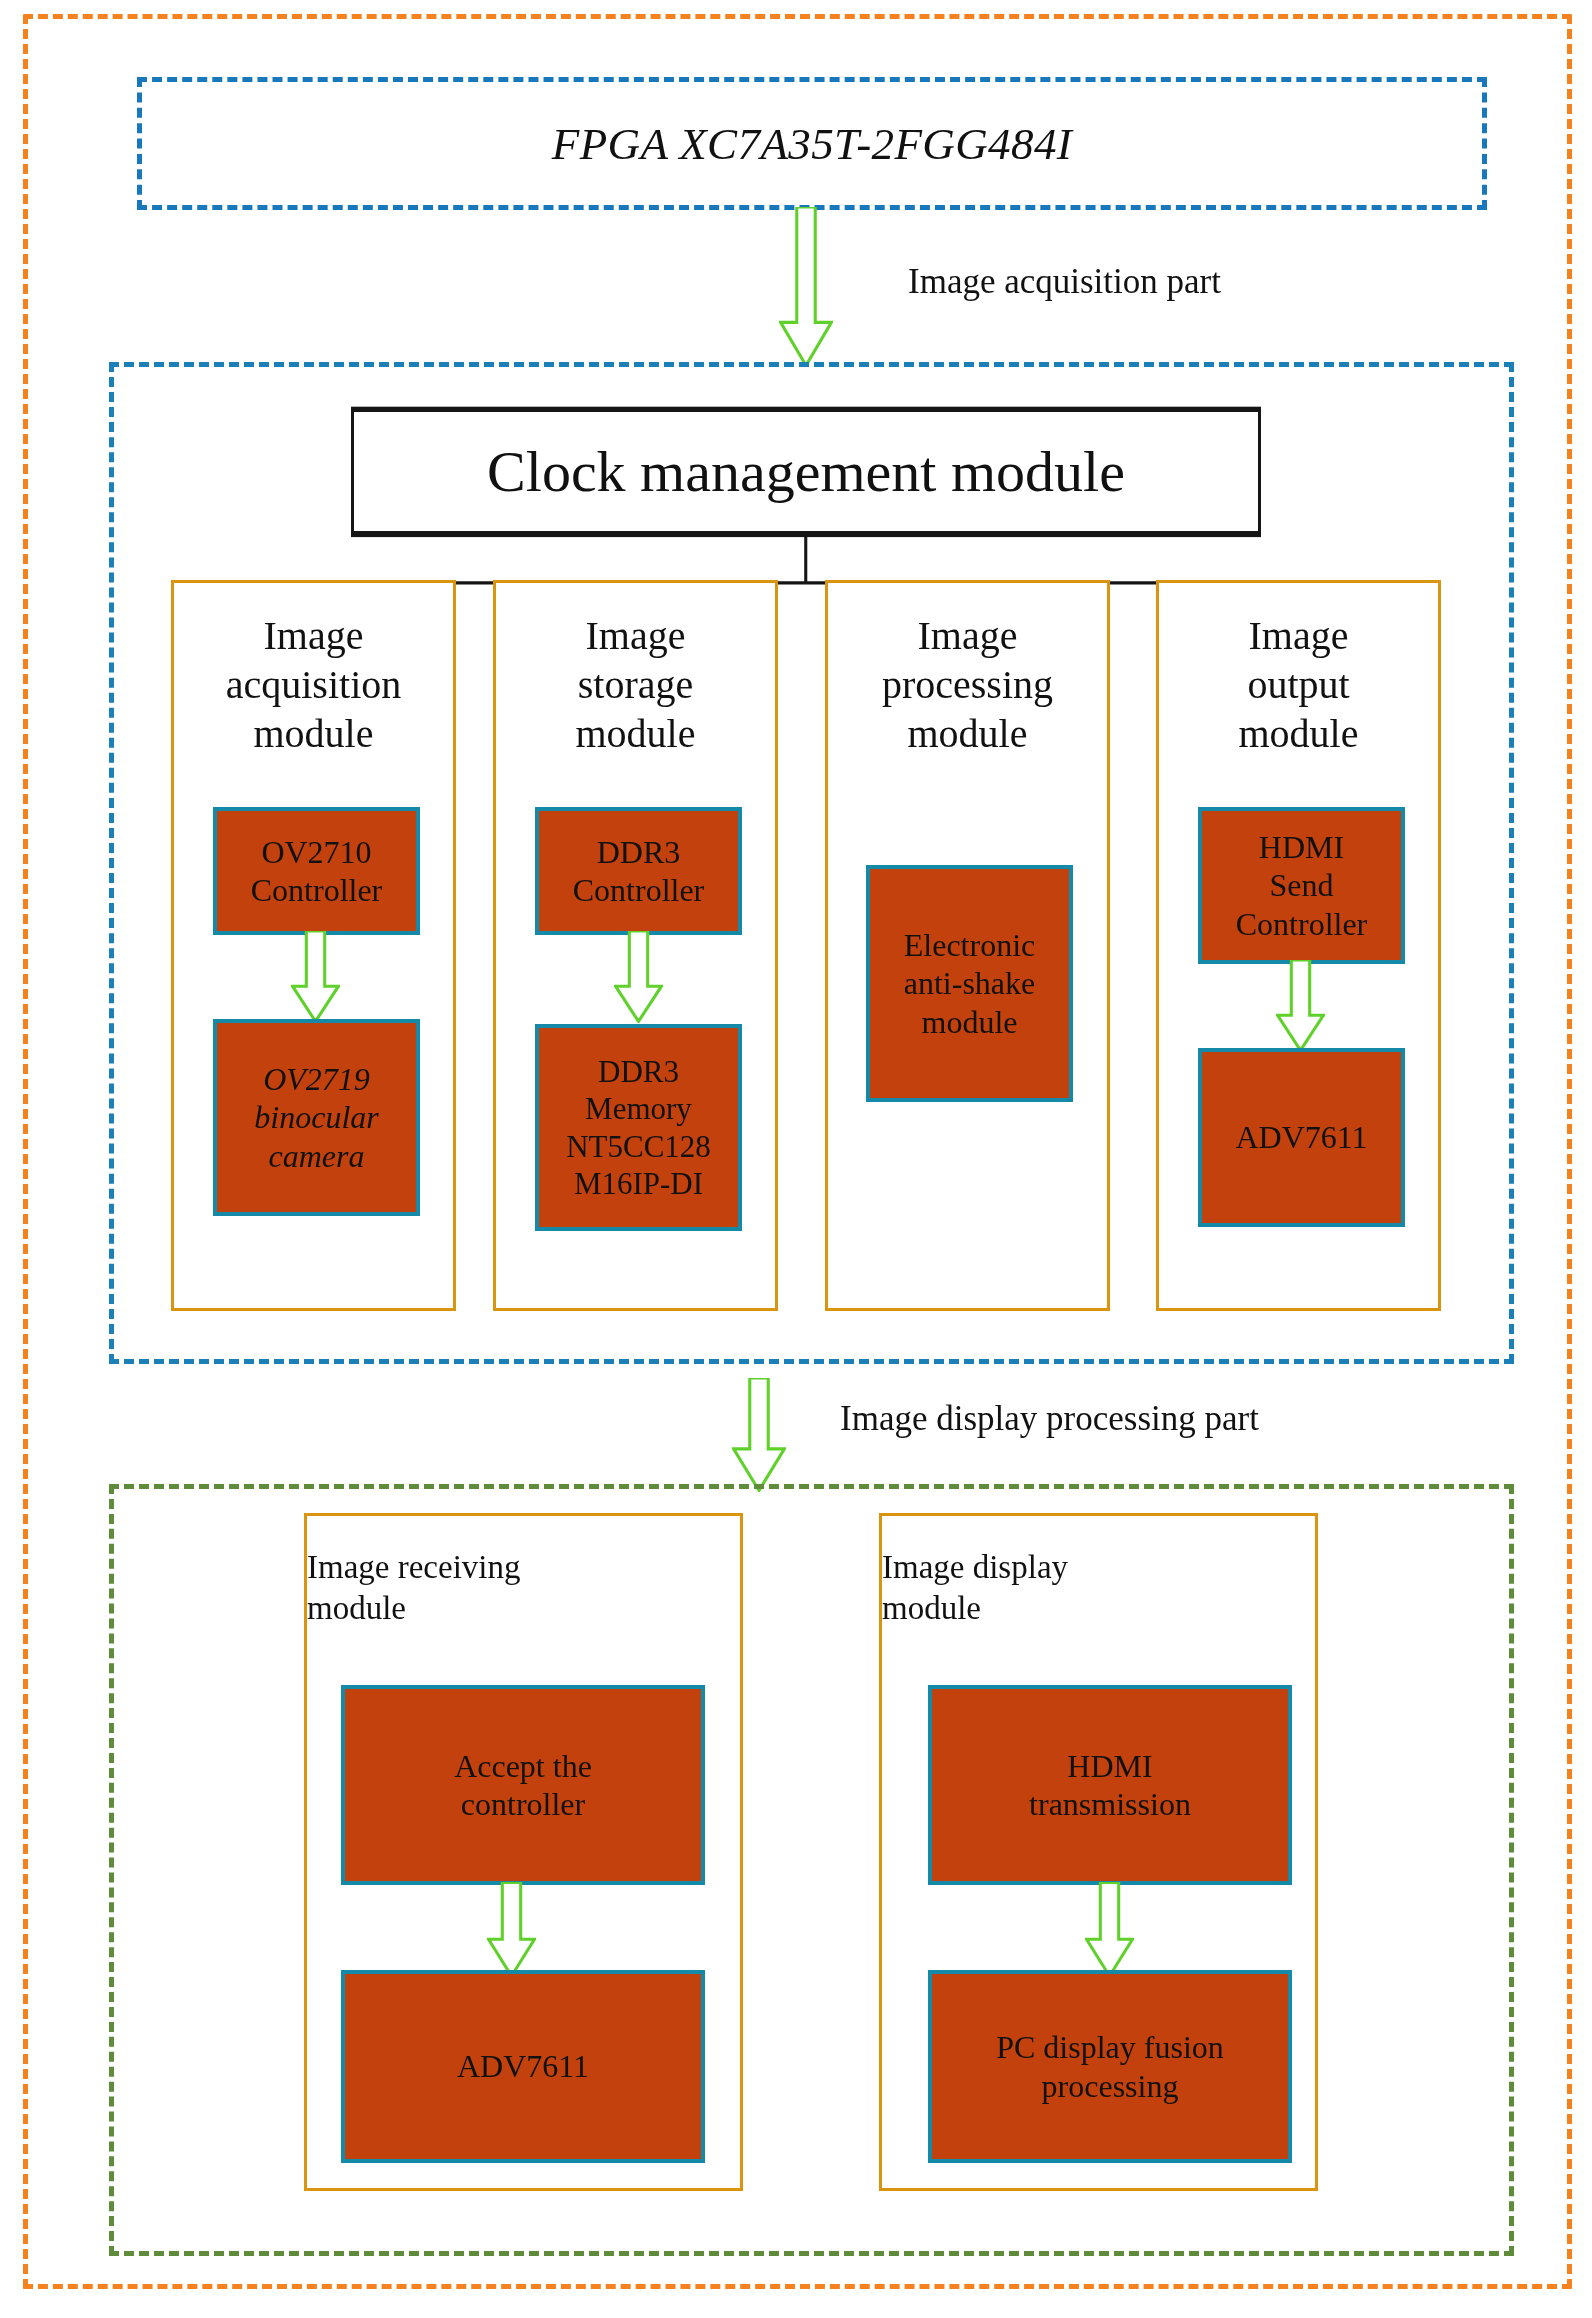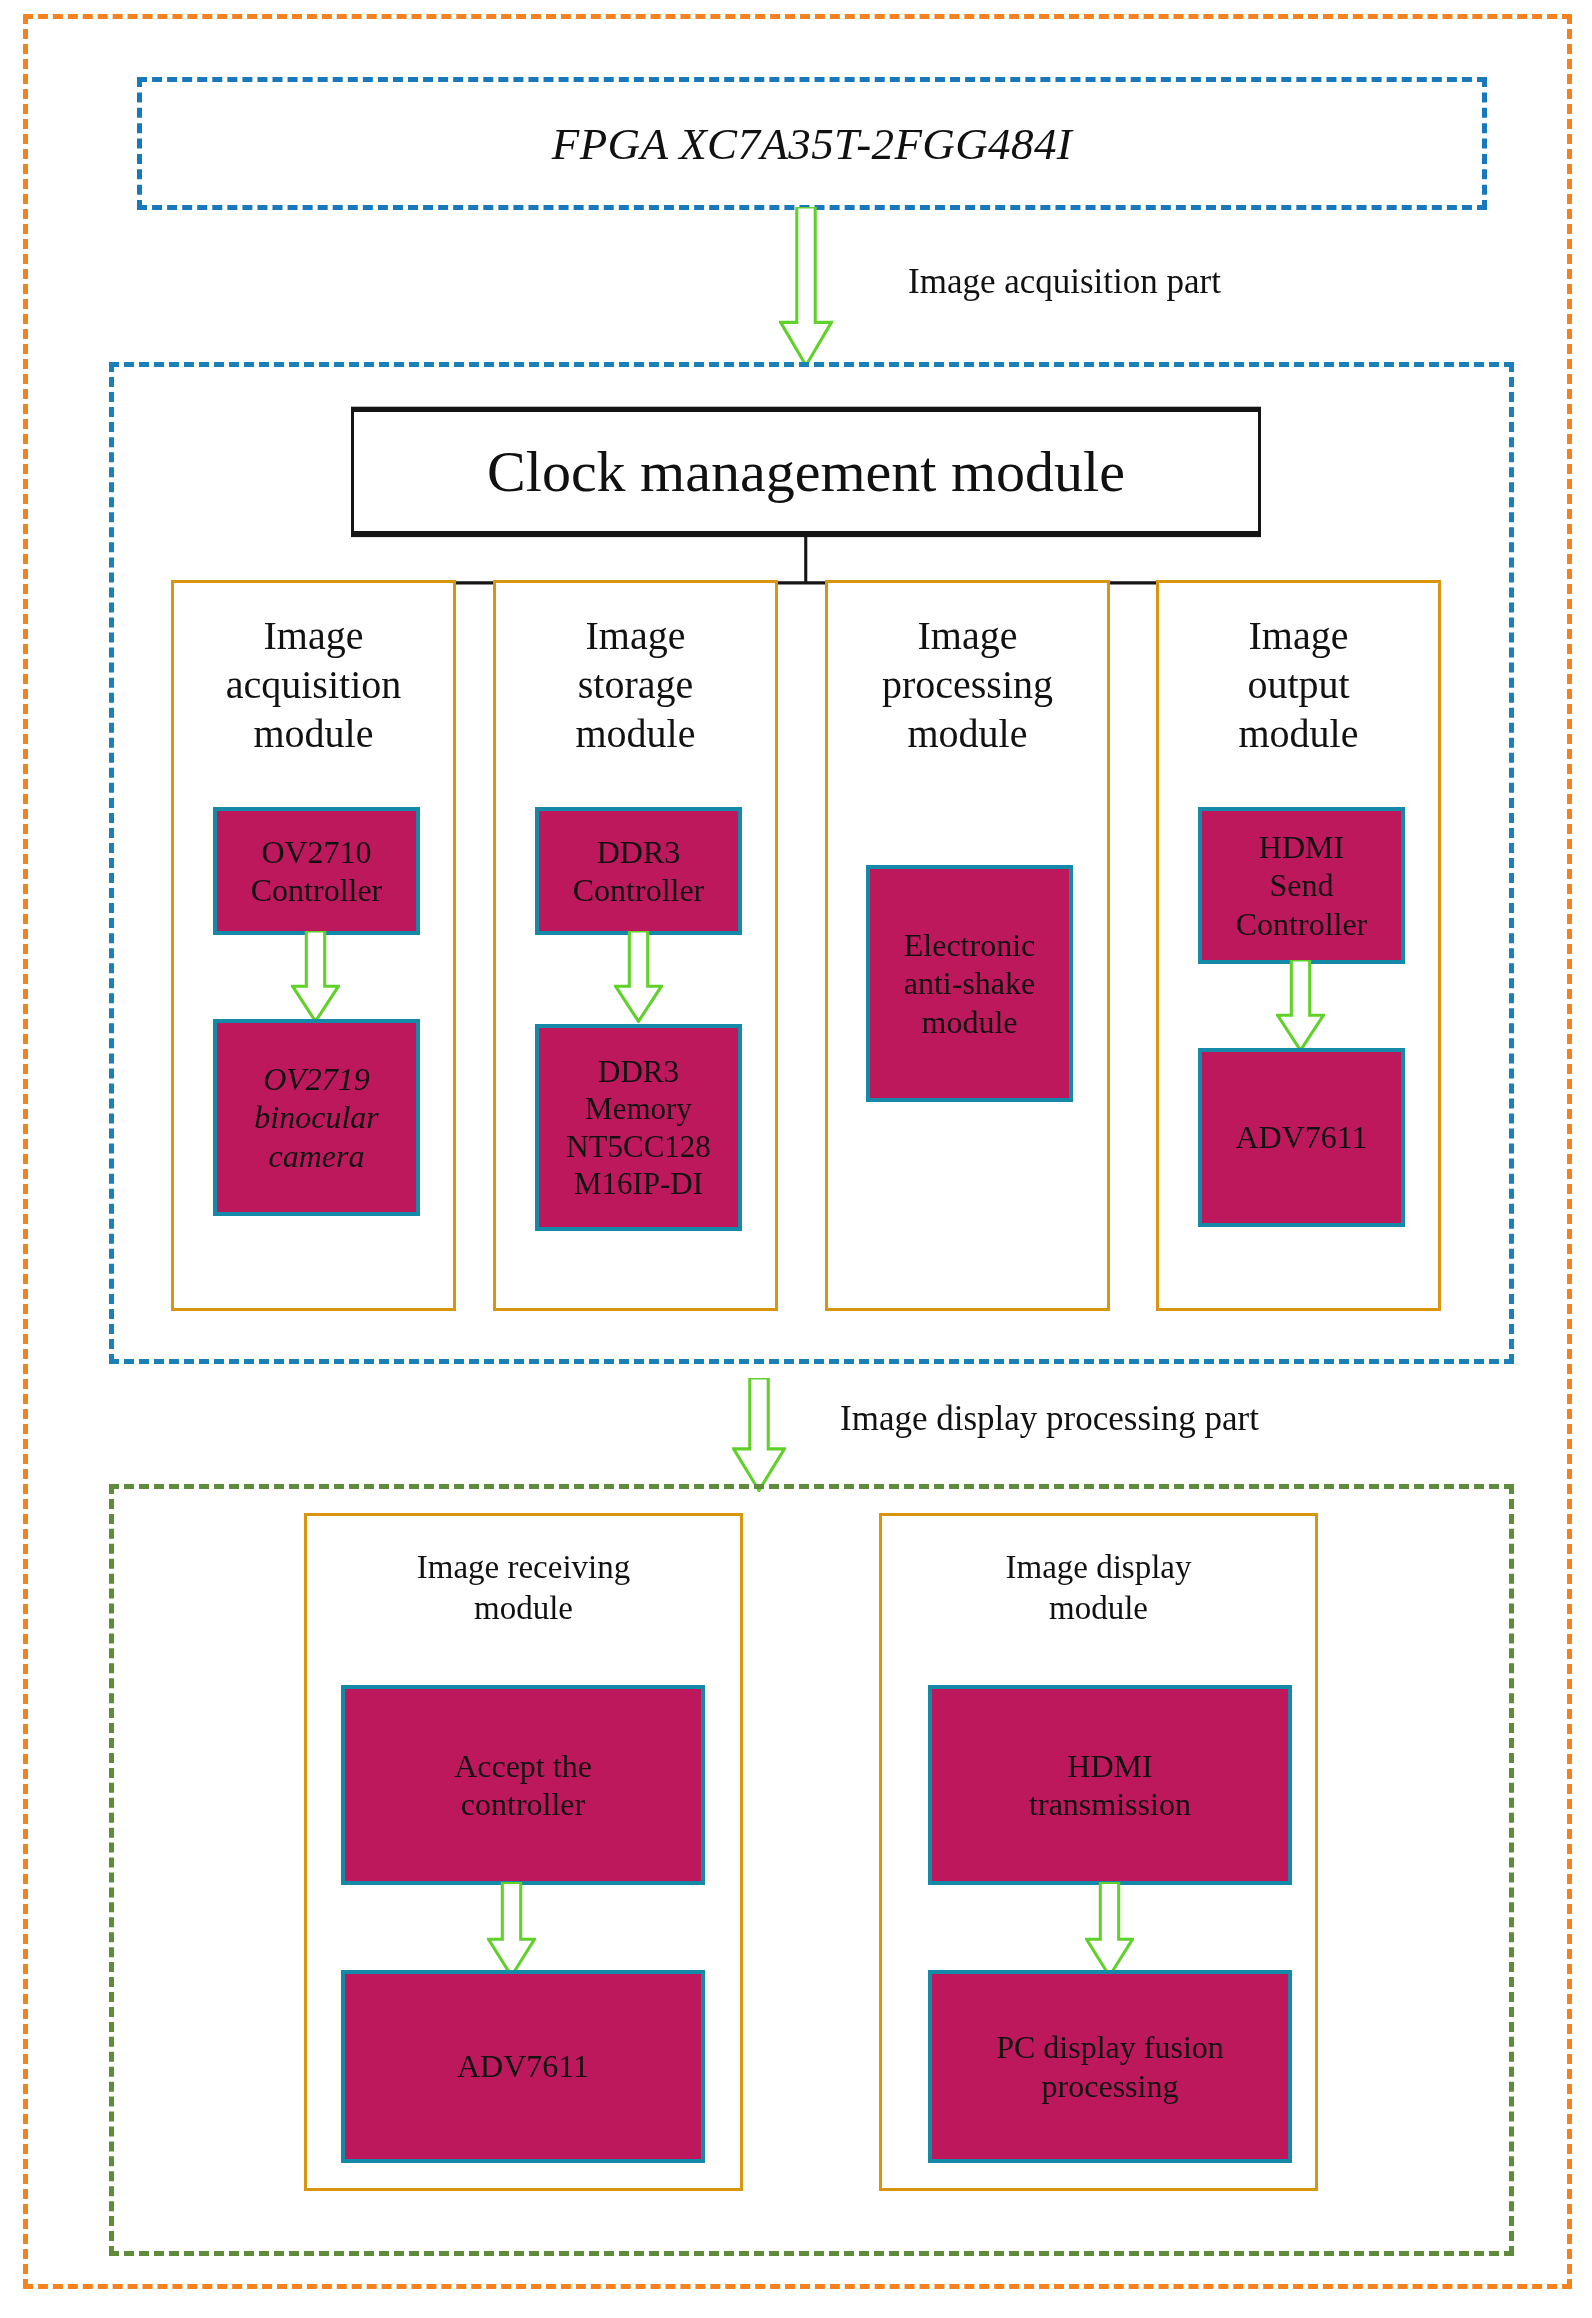--- a/index.html
+++ b/index.html
@@ -39,32 +39,32 @@
   .tree{position:absolute;left:0;top:0;width:1593px;height:2319px;pointer-events:none;}
 
   
   .mod-col{position:absolute;border:3.9px solid #D99510;box-sizing:border-box;
     background:#fff;}
   .mod-title{position:absolute;left:0;right:0;text-align:center;font-size:40px;
     line-height:1.22;}
 
   
   .sub-box{position:absolute;border:4.6px solid #1489A8;box-sizing:border-box;
-    background:#be185d;display:flex;align-items:center;justify-content:center;
+    background:#c2410c;display:flex;align-items:center;justify-content:center;
     text-align:center;}
   .sub-box .txt{font-size:32px;line-height:1.2;padding:0 4.6px;}
   .sub-box.sm .txt{font-size:31px;}
 
   
   .garrow{position:absolute;}
   .garrow svg{display:block;}
 
   
   .bcol{position:absolute;border:3.9px solid #D99510;box-sizing:border-box;background:#fff;}
-  .bcol-title{position:absolute;left:0;right:0;text-align:center;font-size:33px;line-height:1.25;}
+  .bcol-title{position:absolute;left:0;right:0;text-align:left;font-size:33px;line-height:1.25;}
 </style>
 </head>
 <body>
 
 <div class="stage">
 
   <div class="outer-frame"></div>
 
   <div class="fpga-box">
     <span class="txt">FPGA XC7A35T-2FGG484I</span>

